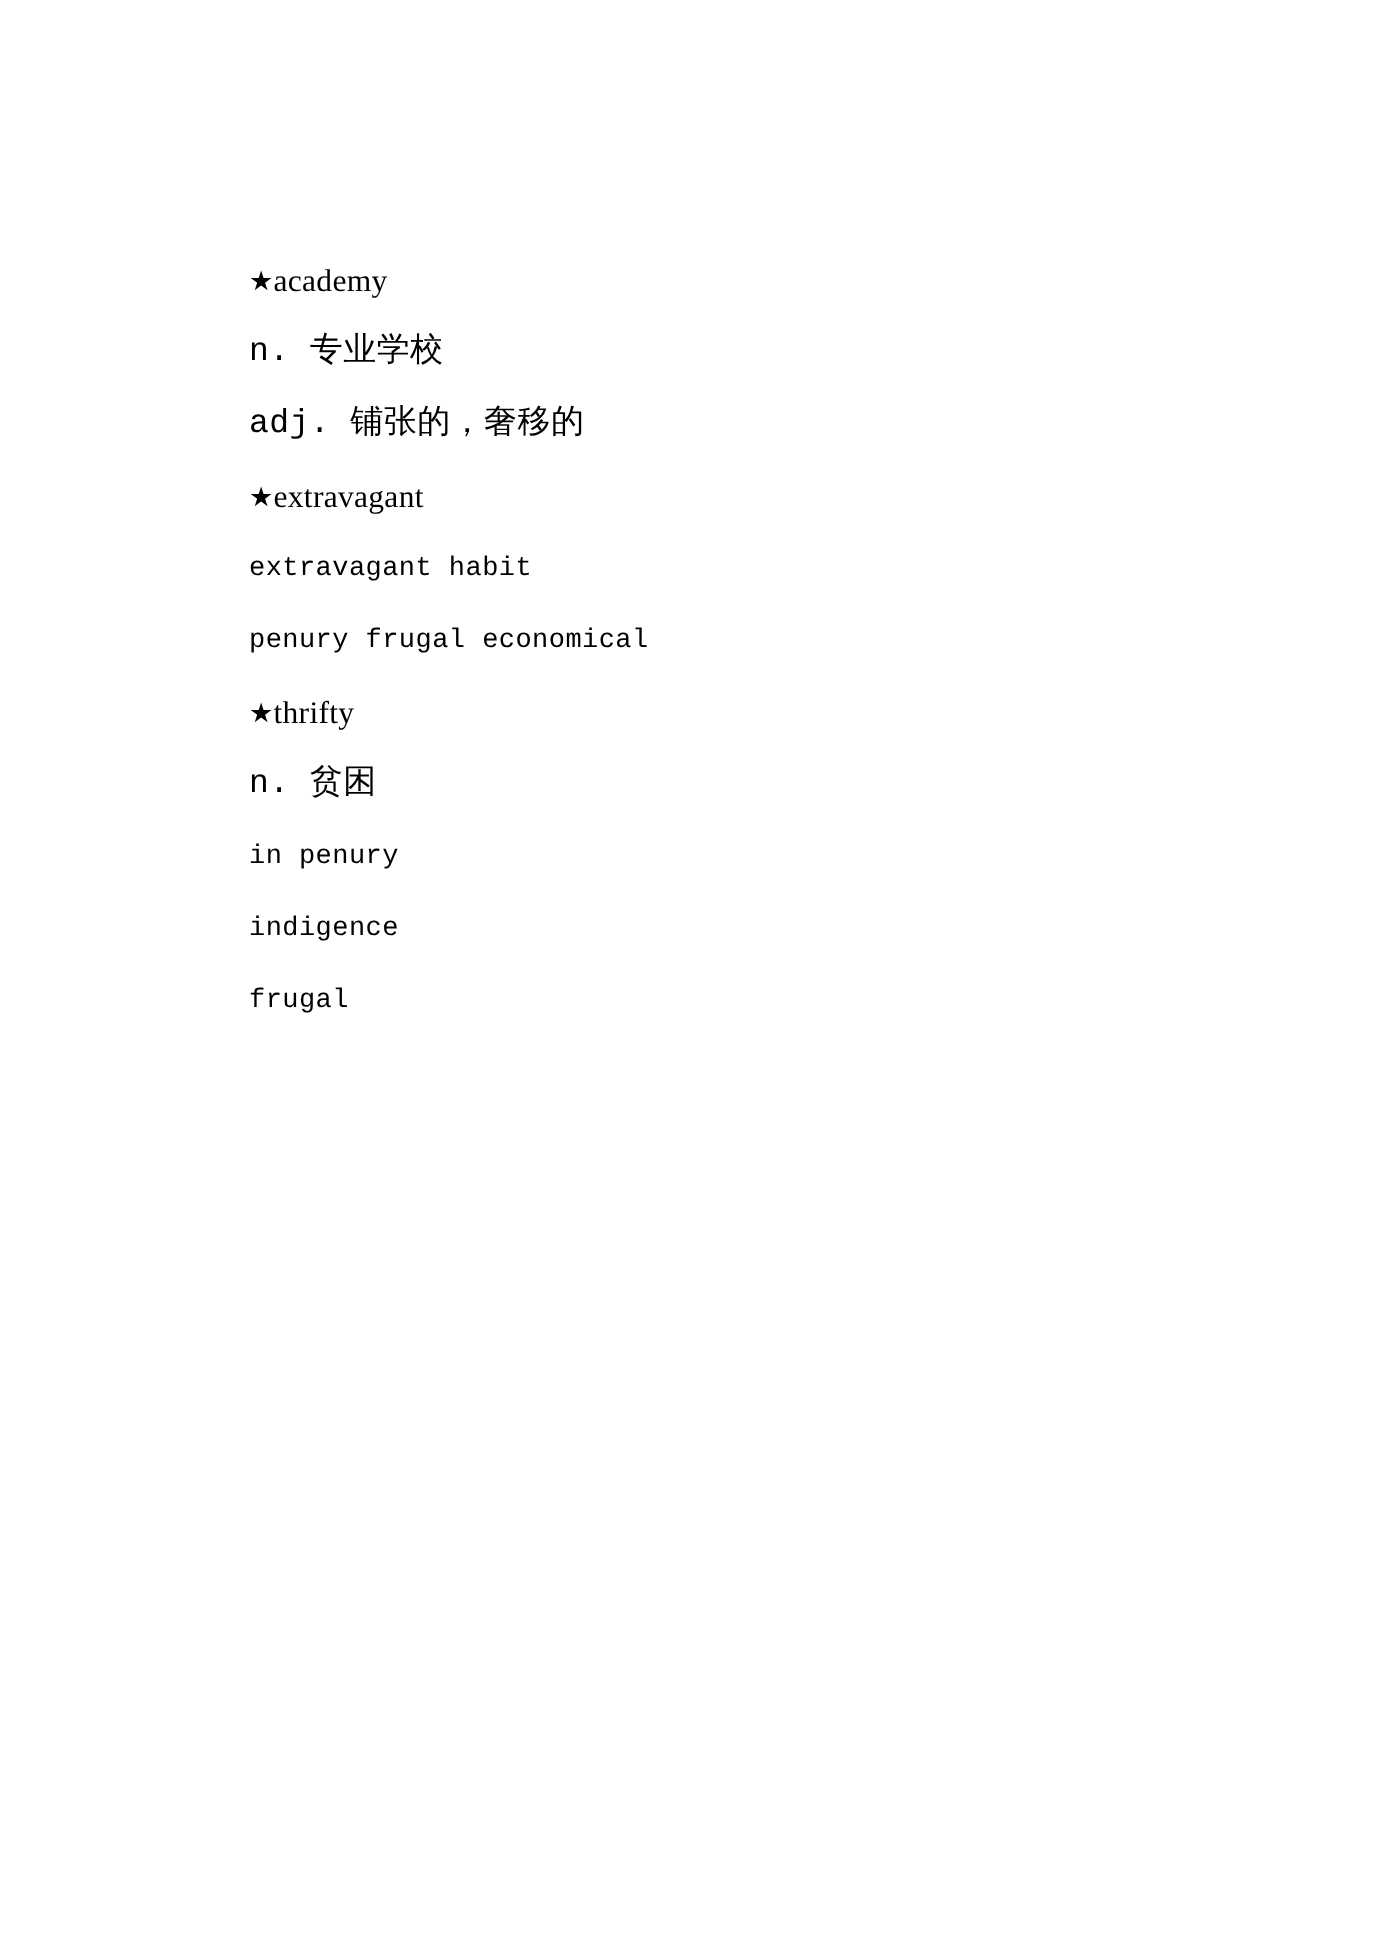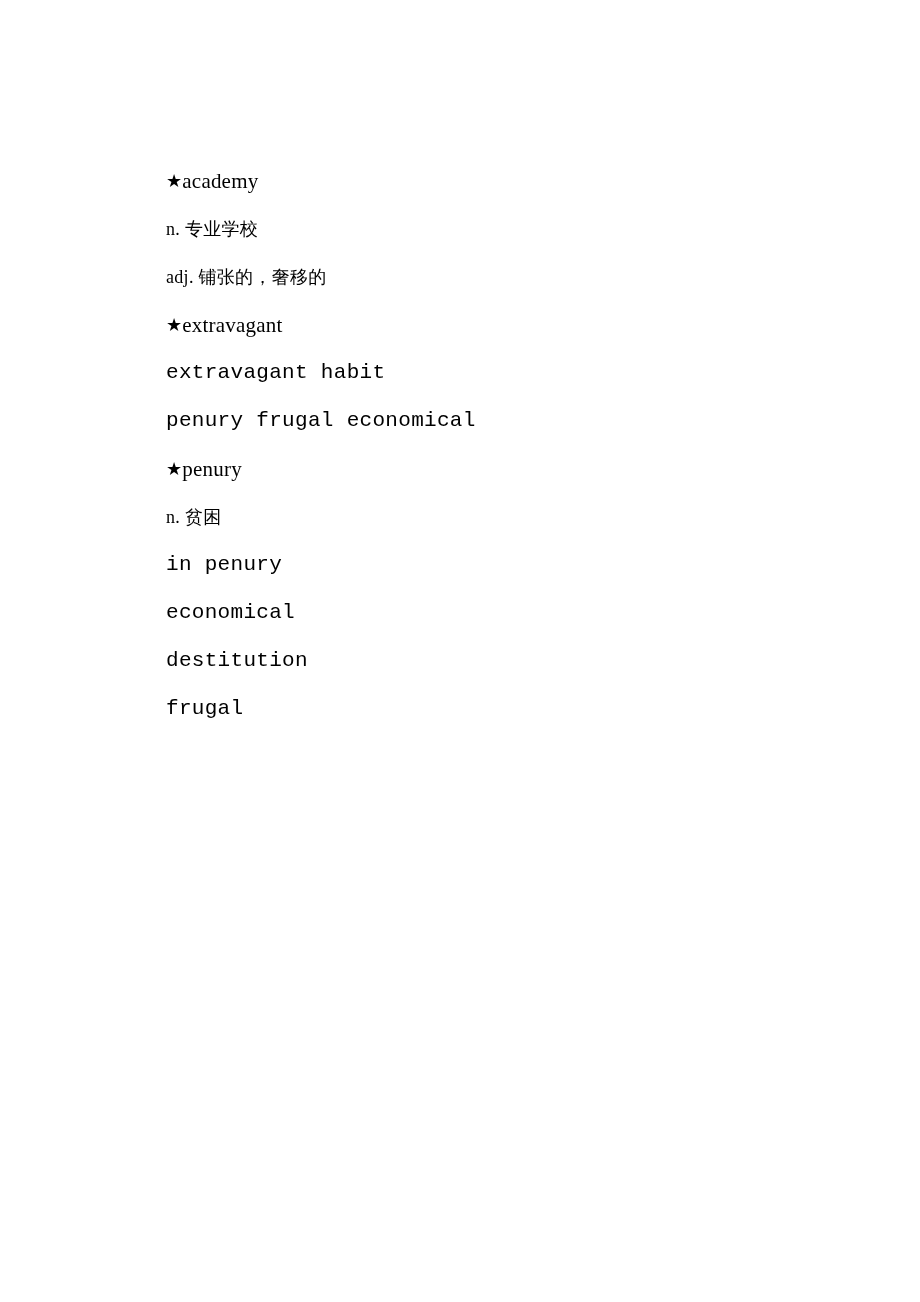--- a/index.html
+++ b/index.html
@@ -20,73 +20,72 @@
     background: #ffffff;
   }
   .entry-list {
     position: absolute;
     left: 166px;
     top: 163px;
     width: 700px;
   }
   .line {
     height: 48px;
-    line-height: 36px;
+    line-height: 48px;
     white-space: pre;
     color: #000000;
     margin: 0;
     padding: 0;
   }
   
   .line.headword {
     font-family: "Liberation Serif", "DejaVu Serif", serif;
     font-size: 21px;
     letter-spacing: 0.2px;
   }
   .line.headword .star {
     font-family: "DejaVu Sans", sans-serif;
     font-size: 18px;
     color: #000000;
     vertical-align: 1px;
   }
   
   .line.body-line {
     font-family: "Liberation Mono", "DejaVu Sans Mono", monospace;
-    font-size: 21px;
+    font-size: 18px;
     letter-spacing: 0.3px;
   }
   .line.body-line.has-cjk {
-    font-family: Liberation Serif, serif;
-    font-size: 18px;
+    font-family: Liberation Mono, monospace;
+    font-size: 22px;
   }
 </style>
 </head>
 <body>
 
 <div class="page">
   <div class="entry-list">
 
     <div class="line headword"><span class="star">★</span><span>academy</span></div>
 
     <div class="line body-line has-cjk">n. 专业学校</div>
 
     <div class="line body-line has-cjk">adj. 铺张的，奢移的</div>
 
     <div class="line headword"><span class="star">★</span><span>extravagant</span></div>
 
     <div class="line body-line">extravagant habit</div>
 
     <div class="line body-line">penury frugal economical</div>
 
-    <div class="line headword"><span class="star">★</span><span>penury</span></div>
+    <div class="line headword"><span class="star">★</span><span>thrifty</span></div>
 
     <div class="line body-line has-cjk">n. 贫困</div>
 
     <div class="line body-line">in penury</div>
 
-    <div class="line body-line">economical</div>
+    <div class="line body-line">indigence</div>
 
-    <div class="line body-line">destitution</div>
 
     <div class="line body-line">frugal</div>
 
   </div>
 </div>
 
 </body></html>

